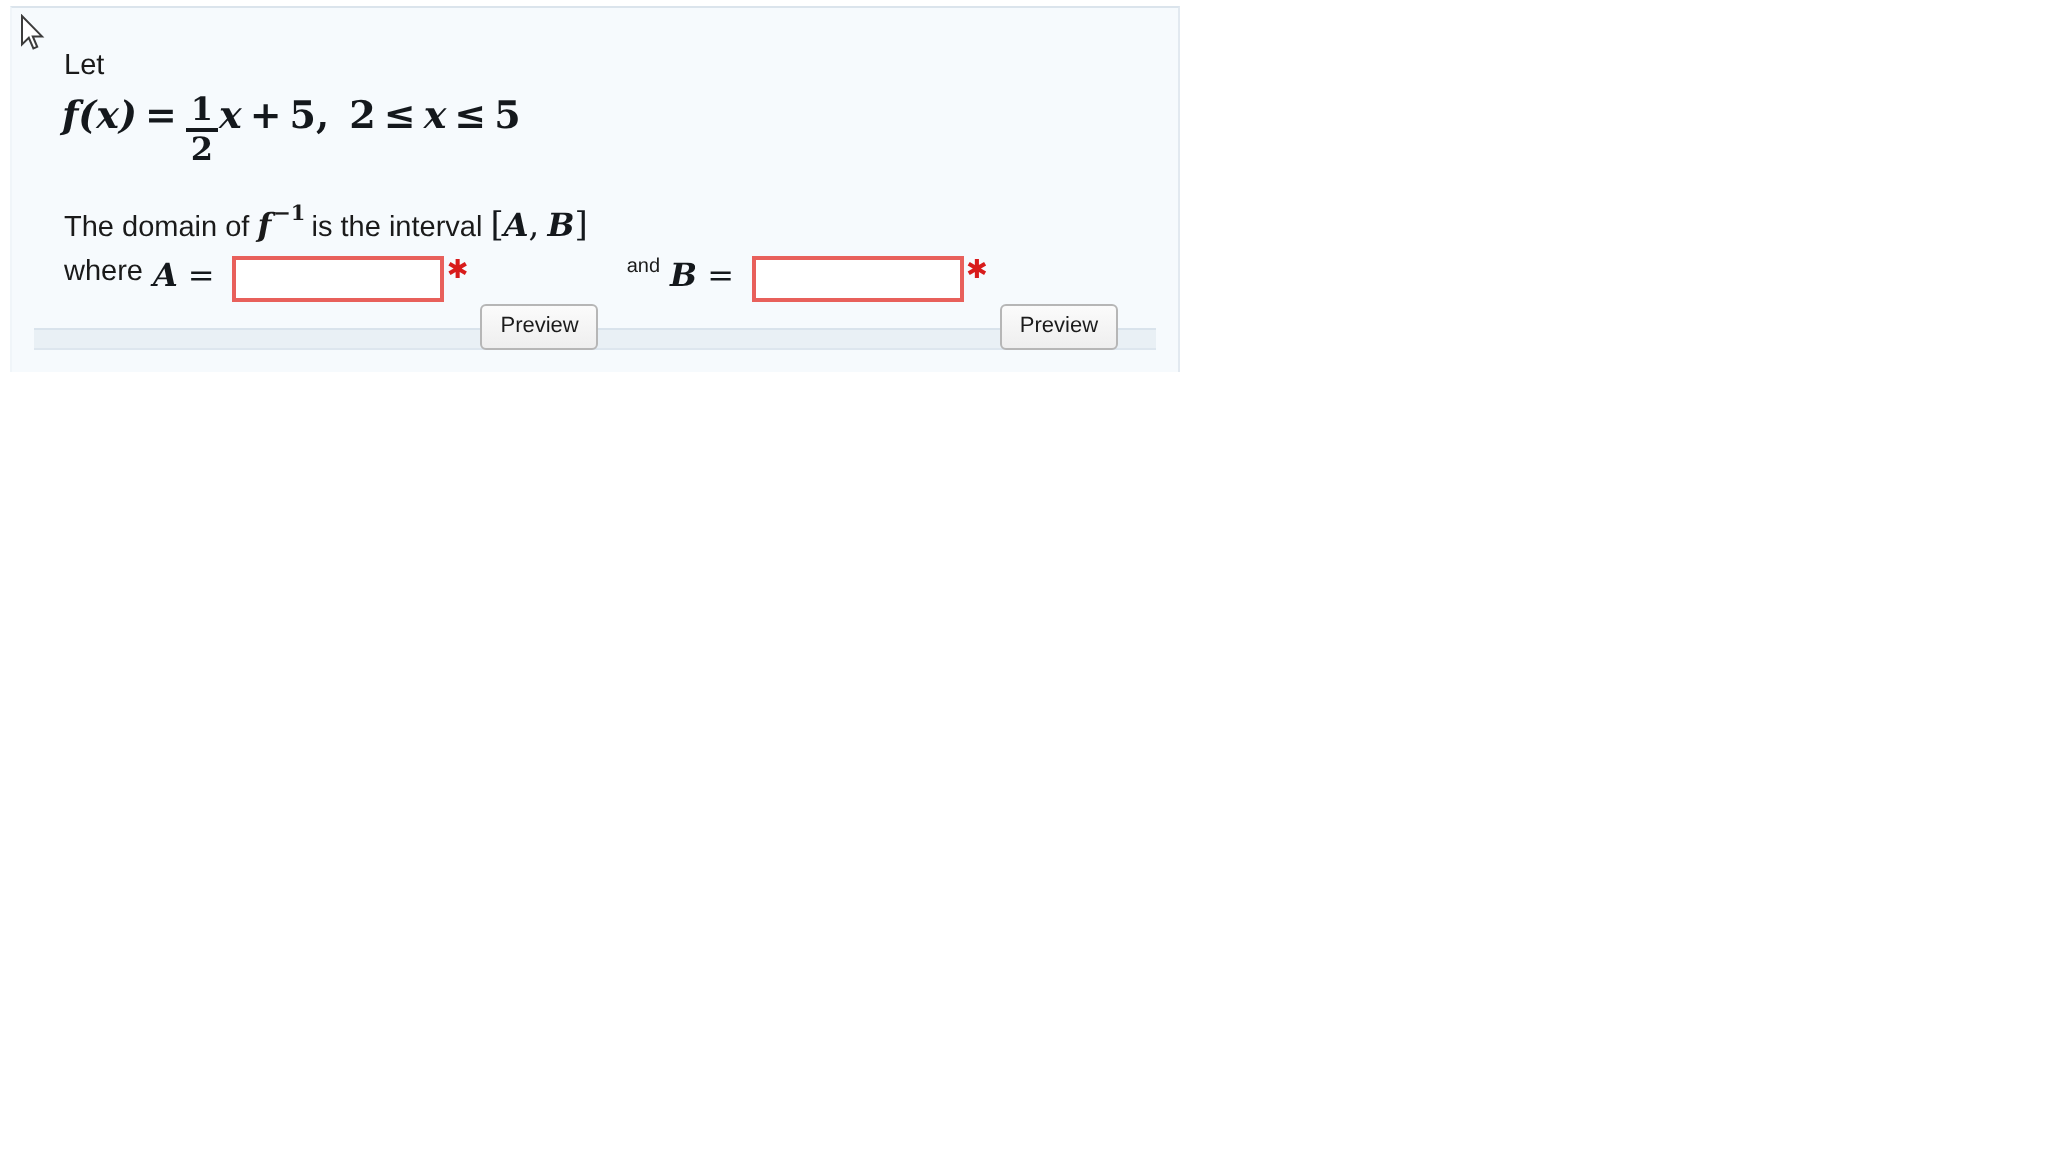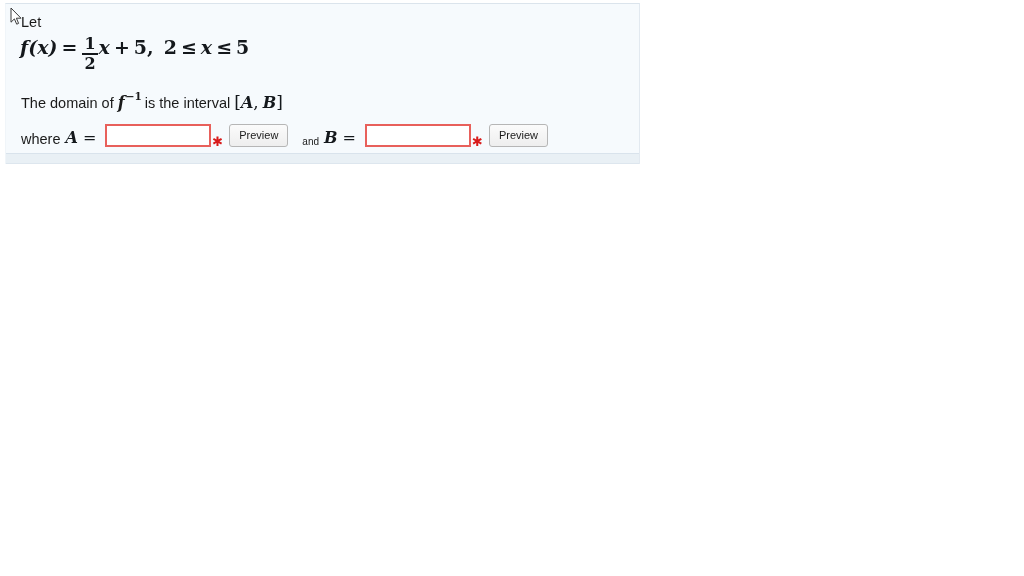--- a/index.html
+++ b/index.html
@@ -14,27 +14,27 @@
   body {
     font-family: "Liberation Sans", sans-serif;
     -webkit-font-smoothing: antialiased;
   }
 
   
   .problem-panel {
     position: absolute;
     left: 5px;
     top: 3px;
-    width: 635px;
+    width: 585px;
     background: #f6fafd;
     border-top: 1px solid #dbe4ec;
     border-right: 1px solid #e2e9f0;
     border-left: 1px solid #f0f5f9;
     box-sizing: border-box;
-    padding: 0;
+    padding: 11px;
   }
 
   .panel-body {
     padding: 10px 0 6px 12px;
   }
 
   .panel-footer {
     height: 9px;
     background: #e9f0f5;
     border-top: 1px solid #d9e3ec;
@@ -62,21 +62,21 @@
     padding-left: 3px;
     padding-top: 10px;
     height: 22px;
     white-space: nowrap;
   }
 
   .answer-line {
     padding-left: 3px;
     padding-top: 3px;
     display: flex;
-    align-items: flex-end;
+    align-items: flex-start;
     height: 30px;
     white-space: nowrap;
   }
 
   .formula {
     font-size: 19px;
     display: inline-flex;
     align-items: flex-start;
     color: #14181c;
   }

